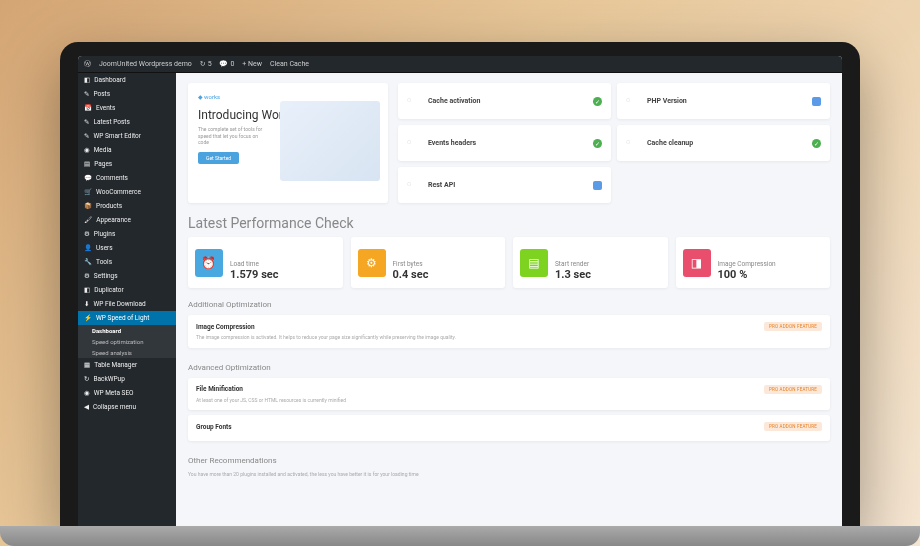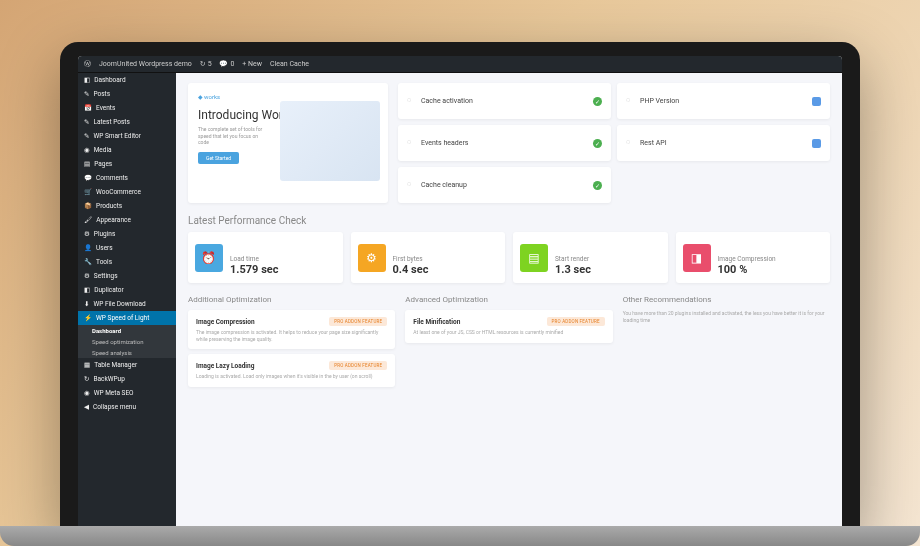--- a/index.html
+++ b/index.html
@@ -17,35 +17,35 @@
 .sidebar-sub.current { color: #fff; font-weight: bold; }
 .content { flex: 1; background: #f5f6fa; padding: 10px 12px; overflow-y: auto; font-size: 7px; color: #555; }
 .top-row { display: flex; gap: 10px; margin-bottom: 12px; }
 .intro-card { background: #fff; border-radius: 3px; padding: 10px; width: 200px; height: 120px; box-shadow: 0 1px 3px rgba(0,0,0,0.06); position: relative; }
 .intro-card h2 { font-size: 12px; color: #333; margin: 8px 0 4px; font-weight: 400; }
 .intro-card .sub { font-size: 5px; color: #999; width: 70px; line-height: 1.3; }
 .intro-card .btn { margin-top: 6px; background: #4aa3df; color: #fff; font-size: 5px; padding: 3px 8px; border-radius: 2px; display: inline-block; }
 .intro-mock { position: absolute; right: 8px; top: 18px; width: 100px; height: 80px; background: linear-gradient(135deg, #e8f0fa, #d8e4f2); border-radius: 3px; }
 .status-grid { flex: 1; display: grid; grid-template-columns: 1fr 1fr; grid-template-rows: repeat(3, 1fr); gap: 6px; }
 .status-card { background: #fff; border-radius: 3px; padding: 7px 9px; display: flex; align-items: center; justify-content: space-between; box-shadow: 0 1px 3px rgba(0,0,0,0.06); font-size: 7px; color: #444; }
-.status-card .left { display: flex; align-items: center; gap: 4px; }
+.status-card .left { display: flex; align-items: center; gap: 11px; font-weight: bold; }
 .dot-green { width: 9px; height: 9px; border-radius: 50%; background: #4caf50; display: flex; align-items: center; justify-content: center; color: #fff; font-size: 6px; }
 .dot-blue { width: 9px; height: 9px; border-radius: 2px; background: #5a9ae6; }
 .ico { width: 10px; height: 10px; display: inline-block; opacity: 0.5; }
-.section-title { font-size: 10px; color: #888; margin: 8px 0 6px; }
+.section-title { font-size: 14px; color: #888; margin: 8px 0 6px; }
 .metrics { display: flex; gap: 8px; margin-bottom: 12px; }
 .metric { background: #fff; border-radius: 3px; padding: 7px; display: flex; align-items: center; gap: 7px; flex: 1; box-shadow: 0 1px 3px rgba(0,0,0,0.06); }
 .metric .iconbox { width: 28px; height: 28px; border-radius: 3px; display: flex; align-items: center; justify-content: center; color: #fff; font-size: 12px; }
 .metric .label { font-size: 6.5px; color: #888; margin-top: 16px; }
 .metric .value { font-size: 11px; color: #333; font-weight: bold; }
 .bg-blue { background: #4aa8e0; }
 .bg-orange { background: #f5a623; }
 .bg-green { background: #7ed321; }
 .bg-red { background: #e94e6c; }
-.opt-row { display: flex; gap: 10px; }
+.opt-row { display: flex; gap: 10px; flex-direction: column; }
 .opt-col { flex: 1; }
 .opt-col h3 { font-size: 8px; color: #888; font-weight: 400; margin-bottom: 6px; }
 .opt-item { background: #fff; border-radius: 3px; padding: 7px 8px; margin-bottom: 5px; box-shadow: 0 1px 3px rgba(0,0,0,0.06); }
 .opt-item .head { display: flex; justify-content: space-between; align-items: center; margin-bottom: 3px; }
 .opt-item .name { font-size: 6.5px; color: #333; font-weight: bold; }
 .opt-item .badge { background: #fce8d8; color: #e67e22; font-size: 4.5px; padding: 2px 5px; border-radius: 2px; letter-spacing: 0.2px; }
 .opt-item .desc { font-size: 5px; color: #aaa; line-height: 1.3; }
 .rec-text { font-size: 5px; color: #aaa; line-height: 1.3; }
 </style>
 </head>
@@ -187,30 +187,30 @@
               <div class="status-card">
                 <div class="left">
                   <span class="ico">◌</span>
                   <span>Events headers</span>
                 </div>
                 <span class="dot-green">✓</span>
               </div>
               <div class="status-card">
                 <div class="left">
                   <span class="ico">◌</span>
+                  <span>Cache cleanup</span>
+                </div>
+                <span class="dot-green">✓</span>
+              </div>
+              <div class="status-card">
+                <div class="left">
+                  <span class="ico">◌</span>
                   <span>Rest API</span>
                 </div>
                 <span class="dot-blue"></span>
-              </div>
-              <div class="status-card">
-                <div class="left">
-                  <span class="ico">◌</span>
-                  <span>Cache cleanup</span>
-                </div>
-                <span class="dot-green">✓</span>
               </div>
             </div>
 </div>
 
 <div class="section-title">Latest Performance Check</div>
 <div class="metrics" id="metrics">
             <div class="metric">
               <div class="iconbox bg-blue">⏰</div>
               <div>
                 <div class="label">Load time</div>
@@ -244,39 +244,39 @@
   <div class="opt-col">
     <h3>Additional Optimization</h3>
     <div id="additional-list">
                 <div class="opt-item">
                   <div class="head">
                     <span class="name">Image Compression</span>
                     <span class="badge">PRO ADDON FEATURE</span>
                   </div>
                   <div class="desc">The image compression is activated. It helps to reduce your page size significantly while preserving the image quality.</div>
                 </div>
-                <div class="opt-item">
-                  <div class="head">
-                    <span class="name">Image Lazy Loading</span>
-                    <span class="badge">PRO ADDON FEATURE</span>
-                  </div>
-                  <div class="desc">Loading is activated. Load only images when it's visible in the by user (on scroll)</div>
-                </div>
               </div>
   </div>
   <div class="opt-col">
     <h3>Advanced Optimization</h3>
     <div id="advanced-list">
                 <div class="opt-item">
                   <div class="head">
                     <span class="name">File Minification</span>
                     <span class="badge">PRO ADDON FEATURE</span>
                   </div>
                   <div class="desc">At least one of your JS, CSS or HTML resources is currently minified</div>
                 </div>
+                <div class="opt-item">
+                  <div class="head">
+                    <span class="name">Group Fonts</span>
+                    <span class="badge">PRO ADDON FEATURE</span>
+                  </div>
+                  <div class="desc"></div>
+                </div>
               </div>
   </div>
   <div class="opt-col">
     <h3>Other Recommendations</h3>
     <div class="rec-text">You have more than 20 plugins installed and activated, the less you have better it is for your loading time</div>
   </div>
 </div>
 
 </div>
 </div>

